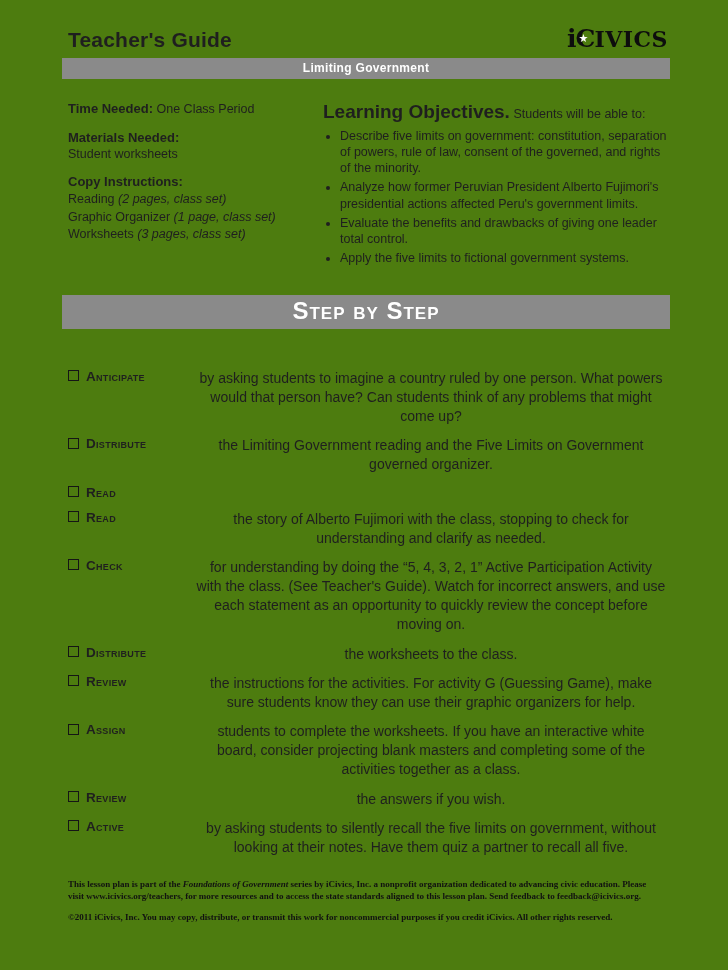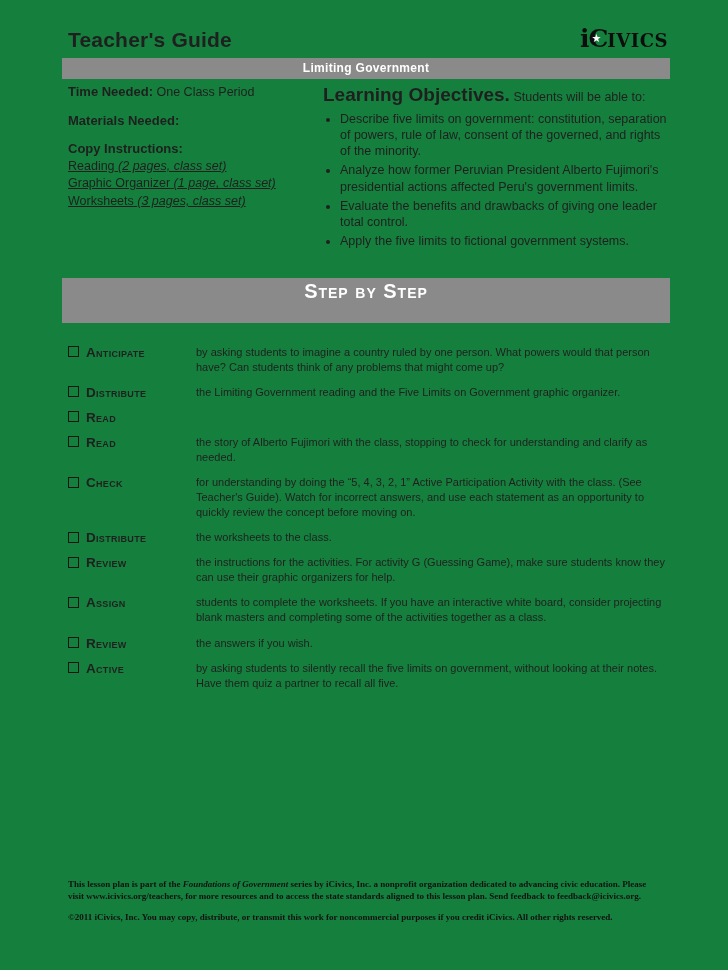--- a/index.html
+++ b/index.html
@@ -1,20 +1,20 @@
 <!DOCTYPE html>
 <html><head>
 <meta charset="utf-8">
 <style>
   html, body { margin: 0; padding: 0; background: #e9e9e9; }
   .page {
     position: relative;
     width: 728px;
     height: 970px;
-    background: #15803d;
+    background: #4d7c0f;
     font-family: "Liberation Sans", "DejaVu Sans", sans-serif;
     color: #1f1f1f;
     box-sizing: border-box;
     padding: 26px 60px 0 68px;
     overflow: hidden;
   }
 
   
   .header-row {
     display: flex;
@@ -39,65 +39,65 @@
   .logo-i { font-size: 25px; letter-spacing: -1px; }
   .logo-cwrap { position: relative; display: inline-block; }
   .logo-c { font-size: 25px; letter-spacing: -1px; }
   .logo-star {
     position: absolute;
     left: 3px; top: 7px;
     font-size: 11px;
     color: #fdfdfc;
     font-family: "DejaVu Sans", sans-serif;
   }
-  .logo-rest { font-size: 18px; letter-spacing: 0.5px; }
+  .logo-rest { font-size: 22px; letter-spacing: 0.5px; }
 
   
   .banner {
     background: #8a8a8a;
     color: #ffffff;
     text-align: center;
     font-weight: bold;
   }
   .banner-title {
     margin-top: 7px;
     margin-left: -6px;
     margin-right: -2px;
     font-size: 12px;
     padding: 3px 0 4px 0;
     letter-spacing: 0.3px;
   }
   .banner-step {
     margin-top: 25px;
     margin-left: -6px;
     margin-right: -2px;
-    font-size: 20px;
-    padding: 2px 0 20px 0;
+    font-size: 24px;
+    padding: 2px 0 4px 0;
     font-variant: small-caps;
     letter-spacing: 1px;
   }
 
   
   .info-section {
     display: flex;
-    margin-top: 4px;
+    margin-top: 21px;
   }
   .info-left { width: 255px; flex: none; font-size: 12.5px; line-height: 1.32; }
   .info-left .block { margin-bottom: 11px; }
   .info-label { font-weight: bold; font-size: 13px; }
-  .copy-item { margin-top: 1px; text-decoration: underline; }
+  .copy-item { margin-top: 1px; }
   .copy-detail { font-style: italic; }
 
   .info-right { flex: 1; font-size: 12.5px; line-height: 1.3; }
   .obj-label { font-weight: bold; font-size: 19px; }
   .obj-list { margin: 3px 0 0 0; padding-left: 17px; list-style: disc; }
   .obj-list li { margin-bottom: 3px; }
 
   
-  .steps { margin-top: 22px; }
+  .steps { margin-top: 40px; }
   .step-row {
     display: grid;
     grid-template-columns: 128px 1fr;
     margin-bottom: 10px;
   }
   .step-label {
     font-weight: bold;
     font-variant: small-caps;
     font-size: 13.5px;
     letter-spacing: 0.3px;
@@ -105,23 +105,24 @@
   }
   .checkbox {
     display: inline-block;
     width: 9px; height: 9px;
     border: 1.6px solid #151515;
     margin-right: 7px;
     position: relative;
     top: 0.5px;
   }
   .step-text {
-    font-size: 11px;
+    font-size: 14px;
     line-height: 1.37;
     max-width: 470px;
+    text-align: center;
   }
 
   
   .footer {
     position: absolute;
     left: 68px;
     right: 70px;
     top: 878px;
     font-family: "Liberation Serif", "DejaVu Serif", serif;
     font-weight: bold;
@@ -149,20 +150,21 @@
   <div class="banner banner-title">Limiting Government</div>
 
   <div class="info-section">
     <div class="info-left">
       <div class="block">
         <span class="info-label">Time Needed:</span>
         <span>One Class Period</span>
       </div>
       <div class="block">
         <div class="info-label">Materials Needed:</div>
+        <div>Student worksheets</div>
       </div>
       <div class="block">
         <div class="info-label">Copy Instructions:</div>
         <div class="copy-item">
           <span>Reading</span>
           <span class="copy-detail">(2 pages, class set)</span>
         </div>
         <div class="copy-item">
           <span>Graphic Organizer</span>
           <span class="copy-detail">(1 page, class set)</span>
@@ -189,21 +191,21 @@
 
   <div class="steps">
 
     <div class="step-row">
       <div class="step-label"><span class="checkbox"></span><span>Anticipate</span></div>
       <div class="step-text">by asking students to imagine a country ruled by one person. What powers would that person have? Can students think of any problems that might come up?</div>
     </div>
 
     <div class="step-row">
       <div class="step-label"><span class="checkbox"></span><span>Distribute</span></div>
-      <div class="step-text">the Limiting Government reading and the Five Limits on Government graphic organizer.</div>
+      <div class="step-text">the Limiting Government reading and the Five Limits on Government governed organizer.</div>
     </div>
 
     <div class="step-row">
       <div class="step-label"><span class="checkbox"></span><span>Read</span></div>
     </div>
 
     <div class="step-row">
       <div class="step-label"><span class="checkbox"></span><span>Read</span></div>
       <div class="step-text">the story of Alberto Fujimori with the class, stopping to check for understanding and clarify as needed.</div>
     </div>

